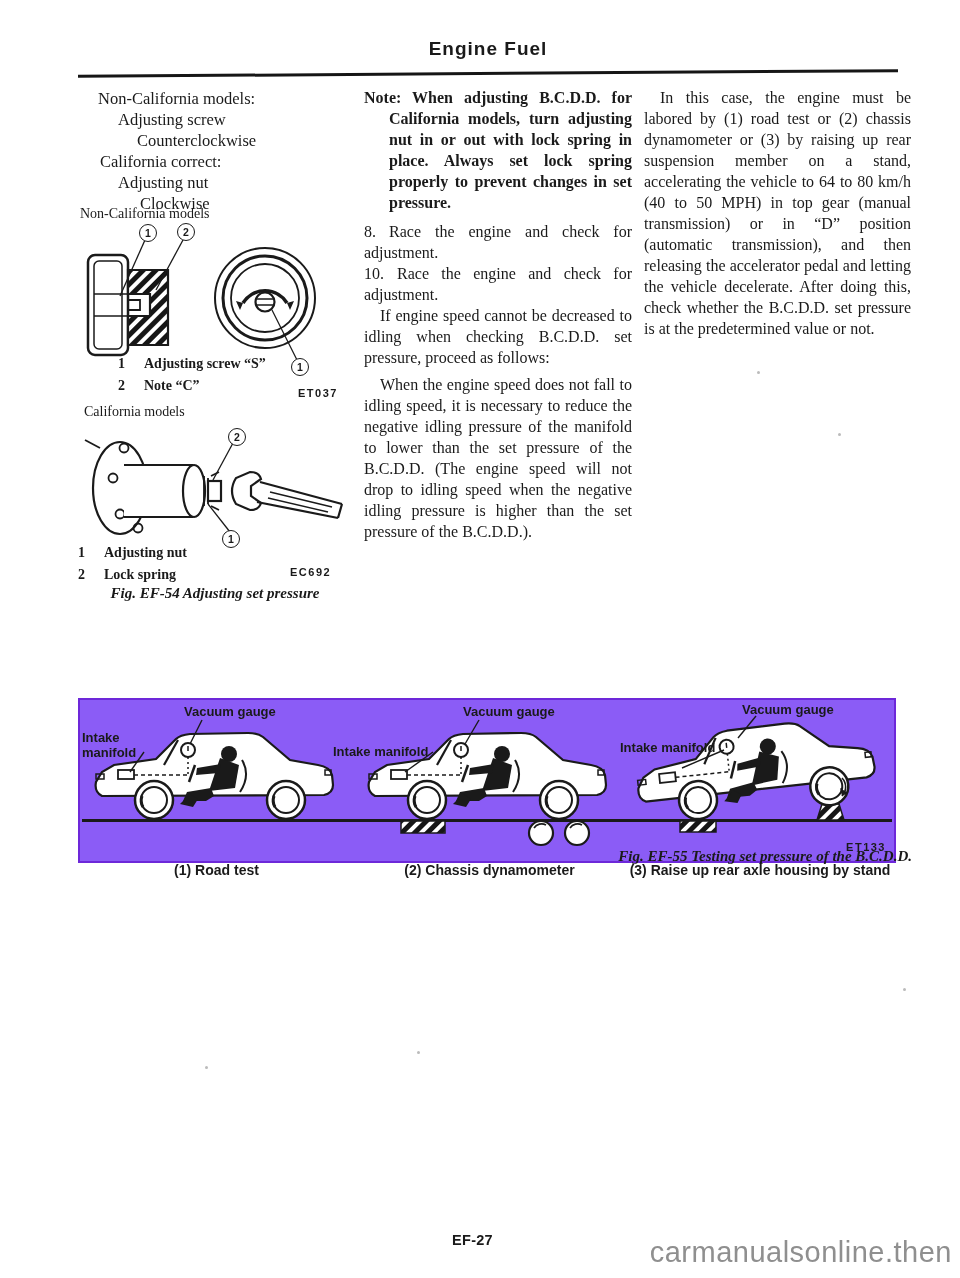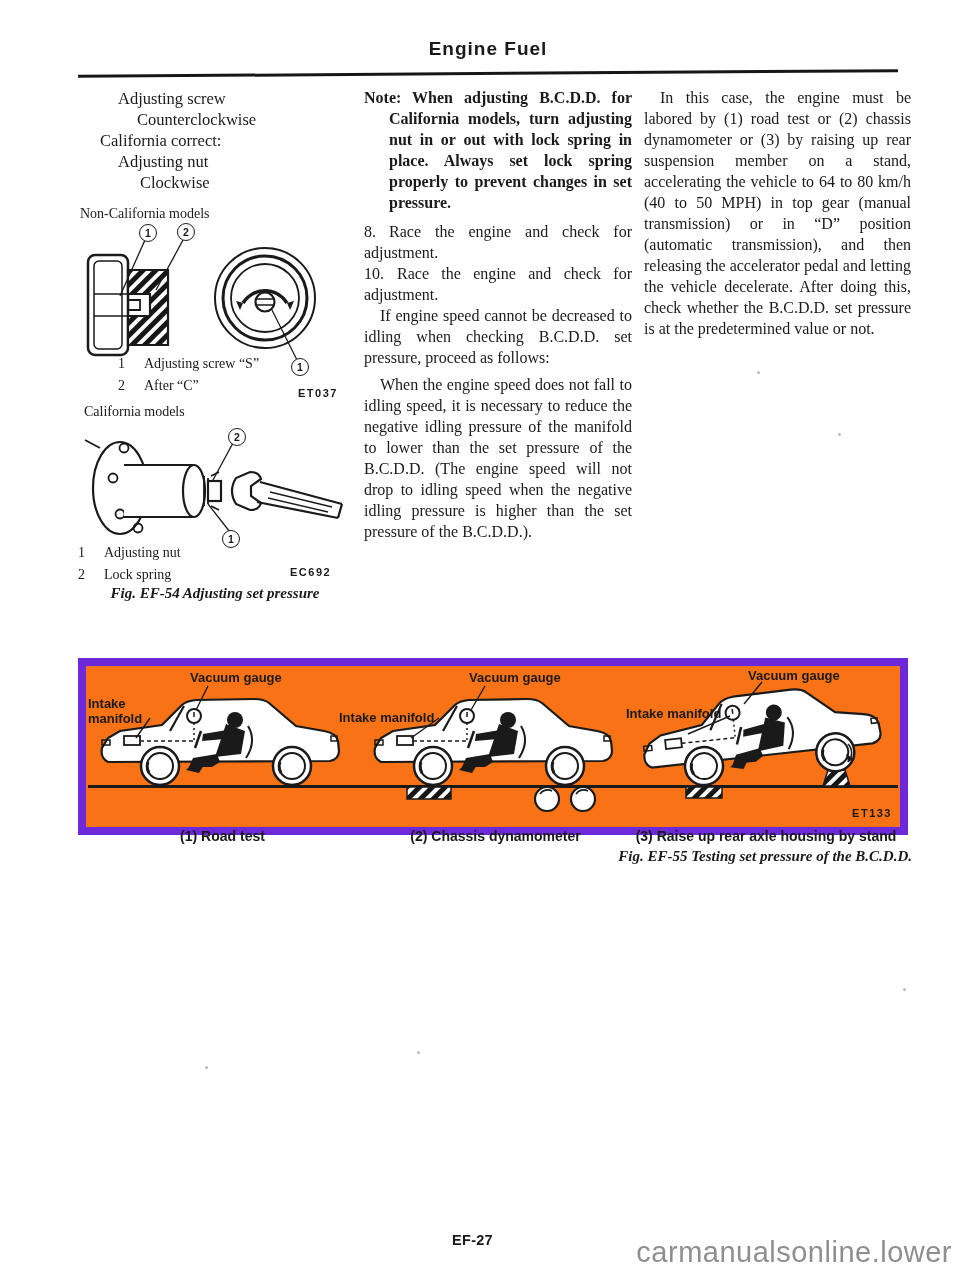--- a/index.html
+++ b/index.html
@@ -13,30 +13,30 @@
   
   .col{font-size:16px;line-height:21px;}
   .spec-line{font-size:16.5px;line-height:21px;white-space:nowrap;}
   .jp{text-align:justify;margin:0;}
   .note{font-weight:700;padding-left:25px;text-indent:-25px;margin:0 0 8px 0;}
   .step{margin:0;}
   .step-num{margin-right:13px;}
   .indent{text-indent:16px;}
   
   .fig-label{font-size:14px;line-height:16px;}
-  .legend-row{font-size:14px;font-weight:400;line-height:22px;white-space:nowrap;}
+  .legend-row{font-size:14px;font-weight:700;line-height:22px;white-space:nowrap;}
   .legend-num{display:inline-block;width:26px;}
   .fig-code{font-family:"Liberation Sans",sans-serif;font-weight:700;font-size:11px;letter-spacing:1.5px;}
   .fig-caption{font-style:italic;font-weight:700;font-size:15px;white-space:nowrap;}
   
   .callout{width:16px;height:16px;border:1.6px solid #1a1a1a;border-radius:50%;
        display:flex;align-items:center;justify-content:center;background:#fff;
        font-family:"Liberation Sans",sans-serif;font-weight:700;font-size:10.5px;line-height:1;}
   
-  .fig55-box{left:78px;top:658px;width:814px;height:161px;border:8px solid #6d28d9;background:#f97316;}
+  .fig55-box{left:78px;top:698px;width:814px;height:161px;border:2px solid #6d28d9;background:#8b5cf6;}
   .ground{position:absolute;left:2px;right:2px;top:119px;height:2.5px;background:#1a1a1a;}
   .panel{position:absolute;top:0;width:273px;height:160px;}
   .panel-label{position:absolute;font-family:"Liberation Sans",sans-serif;font-weight:600;
        font-size:13px;line-height:15px;white-space:normal;}
   .panel-caption{position:absolute;top:126px;width:273px;text-align:center;
        font-family:"Liberation Sans",sans-serif;font-weight:600;font-size:14px;white-space:nowrap;margin-top:36px;}
   .et133{position:absolute;right:8px;top:141px;}
   .fig55-caption{left:560px;top:848px;width:352px;text-align:right;}
   
   .page-num{left:452px;top:1232px;width:80px;font-family:"Liberation Sans",sans-serif;
@@ -81,20 +81,21 @@
       <circle cx="194" cy="92" r="13" stroke-width="2"></circle>
       <path d="M183,99 A13,13 0 0 1 182,88" stroke-width="3"></path>
     </g>
   </defs>
 </svg>
 
 <div class="abs header-title">Engine Fuel</div>
 <div class="abs header-rule"></div>
 
 <div class="abs" style="left:80px;top:88px;width:268px;">
+  <div class="spec-line" style="padding-left:18px">Non-California models:</div>
   <div class="spec-line" style="padding-left:38px">Adjusting screw</div>
   <div class="spec-line" style="padding-left:57px">Counterclockwise</div>
   <div class="spec-line" style="padding-left:20px">California correct:</div>
   <div class="spec-line" style="padding-left:38px">Adjusting nut</div>
   <div class="spec-line" style="padding-left:60px">Clockwise</div>
 </div>
 
 <div class="abs fig-label" style="left:80px;top:206px;">Non-California models</div>
 
 <svg class="abs" style="left:80px;top:228px;" width="250" height="172" viewBox="0 0 250 172">
@@ -124,21 +125,21 @@
 </svg>
 <div class="abs callout" style="left:139px;top:224px;">1</div>
 <div class="abs callout" style="left:177px;top:223px;">2</div>
 <div class="abs callout" style="left:291px;top:358px;">1</div>
 
 <div class="abs" style="left:118px;top:353px;">
   <div class="legend-row">
     <span class="legend-num">1</span><span>Adjusting screw “S”</span>
   </div>
   <div class="legend-row">
-    <span class="legend-num">2</span><span>After “C”</span>
+    <span class="legend-num">2</span><span>Note “C”</span>
   </div>
 </div>
 <div class="abs fig-code" style="left:298px;top:387px;">ET037</div>
 
 <div class="abs fig-label" style="left:84px;top:404px;">California models</div>
 
 <svg class="abs" style="left:80px;top:420px;" width="270" height="125" viewBox="0 0 270 125">
   <g stroke="#1a1a1a" fill="none" stroke-width="2.2">
     <path d="M20,28 L5,20" stroke-width="1.8"></path>
     <ellipse cx="40" cy="68" rx="27" ry="46" fill="#fff"></ellipse>
@@ -246,19 +247,19 @@
     <div class="panel-label" style="left:-6px;top:40px;width:120px;">Intake manifold</div>
     <div class="panel-caption" style="width:268px;">(3)  Raise up rear axle housing by stand</div>
   </div>
 
   <div class="fig-code et133">ET133</div>
 </div>
 
 <div class="abs fig-caption fig55-caption">Fig. EF-55  Testing set pressure of the B.C.D.D.</div>
 
 <div class="abs page-num">EF-27</div>
-<div class="abs watermark">carmanualsonline.lower</div>
+<div class="abs watermark">carmanualsonline.then</div>
 
 <div class="speck" style="left:757px;top:371px;"></div>
 <div class="speck" style="left:838px;top:433px;"></div>
 <div class="speck" style="left:417px;top:1051px;"></div>
 <div class="speck" style="left:205px;top:1066px;"></div>
 <div class="speck" style="left:903px;top:988px;"></div>
 
 </body></html>

